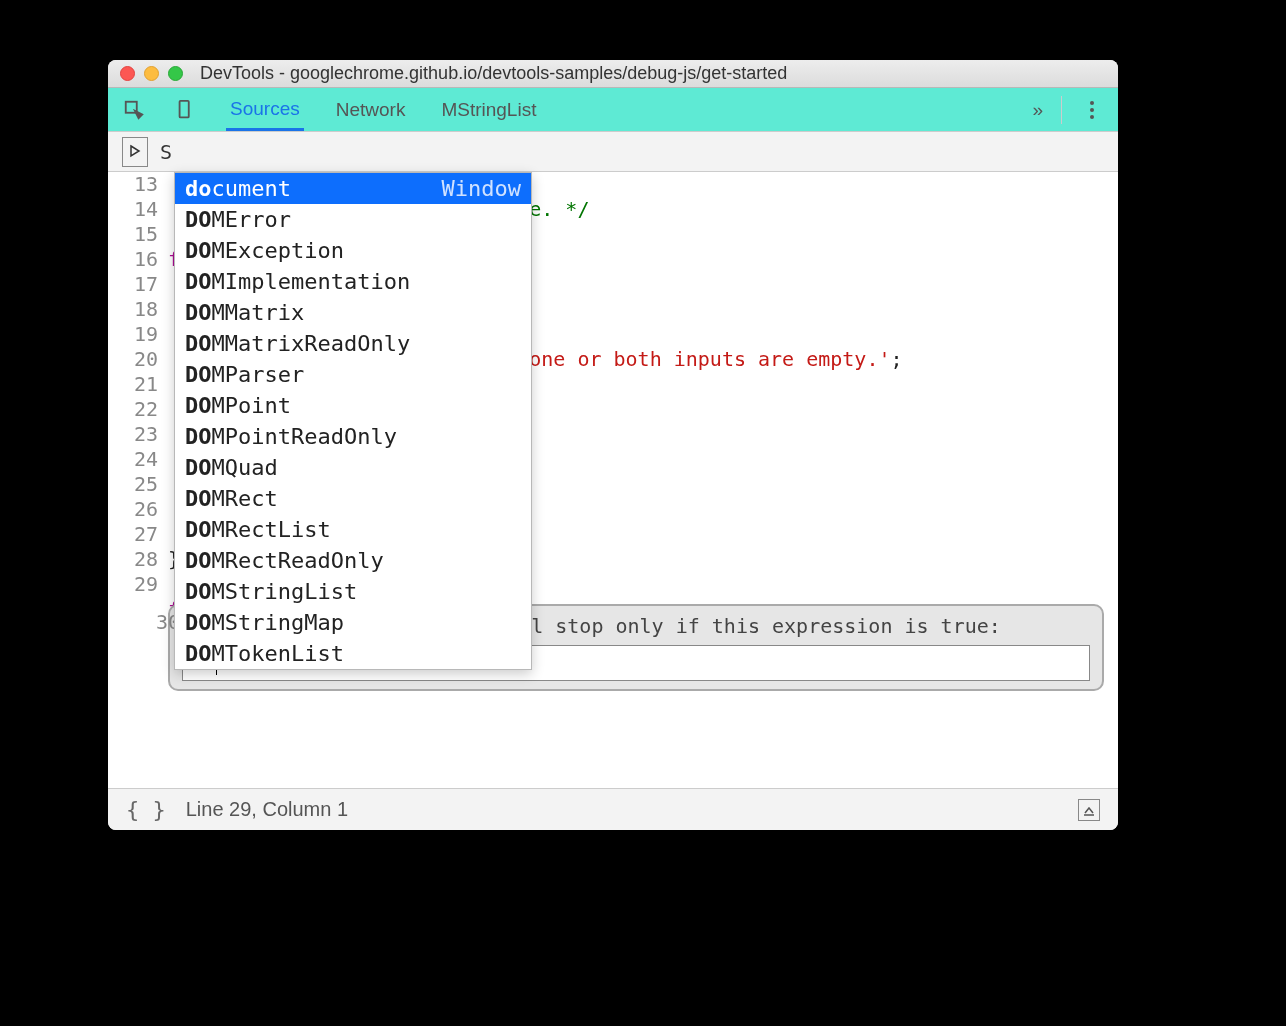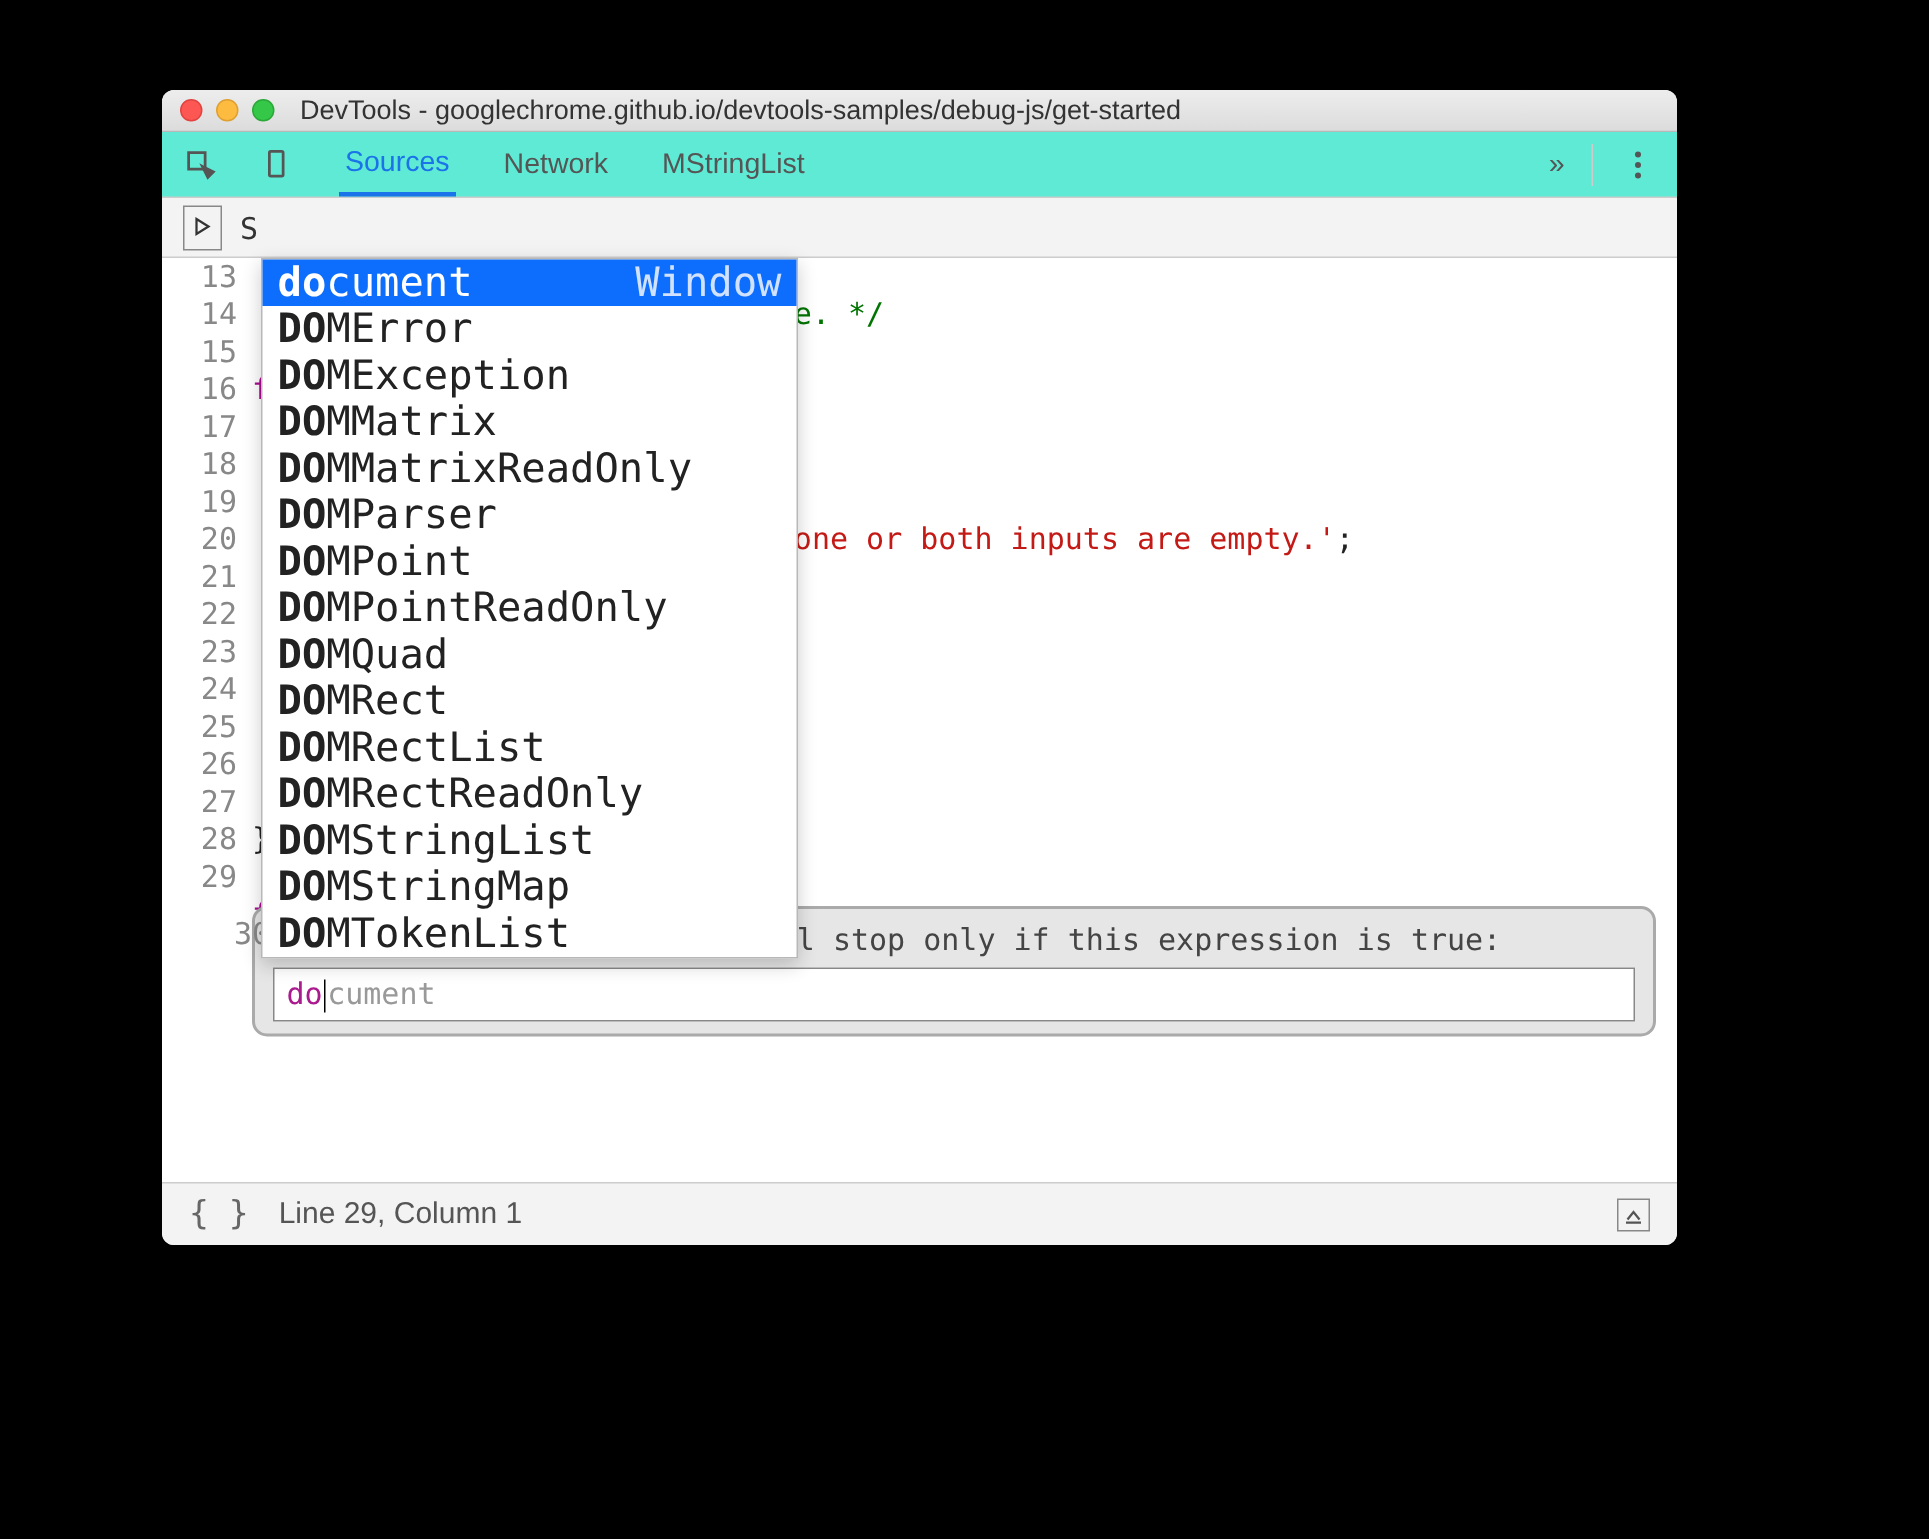--- a/index.html
+++ b/index.html
@@ -90,21 +90,21 @@
 .autocomplete {
   position: absolute;
   left: 66px;
   top: 0px;
   width: 358px;
   background: #fff;
   border: 1px solid #b8b8b8;
   box-shadow: 0 4px 12px rgba(0,0,0,0.2);
   z-index: 10;
   font-family: 'Menlo','Consolas',monospace;
-  font-size: 27px;
+  font-size: 22px;
 }
 .ac-item {
   padding: 3px 10px;
   display: flex;
   justify-content: space-between;
   color: #222;
   cursor: pointer;
 }
 .ac-item.selected { background: #0d6efd; color: #fff; }
 .ac-item b { font-weight: bold; }
@@ -266,20 +266,23 @@
           <span><b>do</b>cument</span>
           <span class="ac-hint">Window</span>
         </div>
         <div class="ac-item">
           <span><b>DO</b>MError</span>
         </div>
         <div class="ac-item">
           <span><b>DO</b>MException</span>
         </div>
         <div class="ac-item">
+          <span><b>DO</b>MImplementation</span>
+        </div>
+        <div class="ac-item">
           <span><b>DO</b>MMatrix</span>
         </div>
         <div class="ac-item">
           <span><b>DO</b>MMatrixReadOnly</span>
         </div>
         <div class="ac-item">
           <span><b>DO</b>MParser</span>
         </div>
         <div class="ac-item">
           <span><b>DO</b>MPoint</span>

